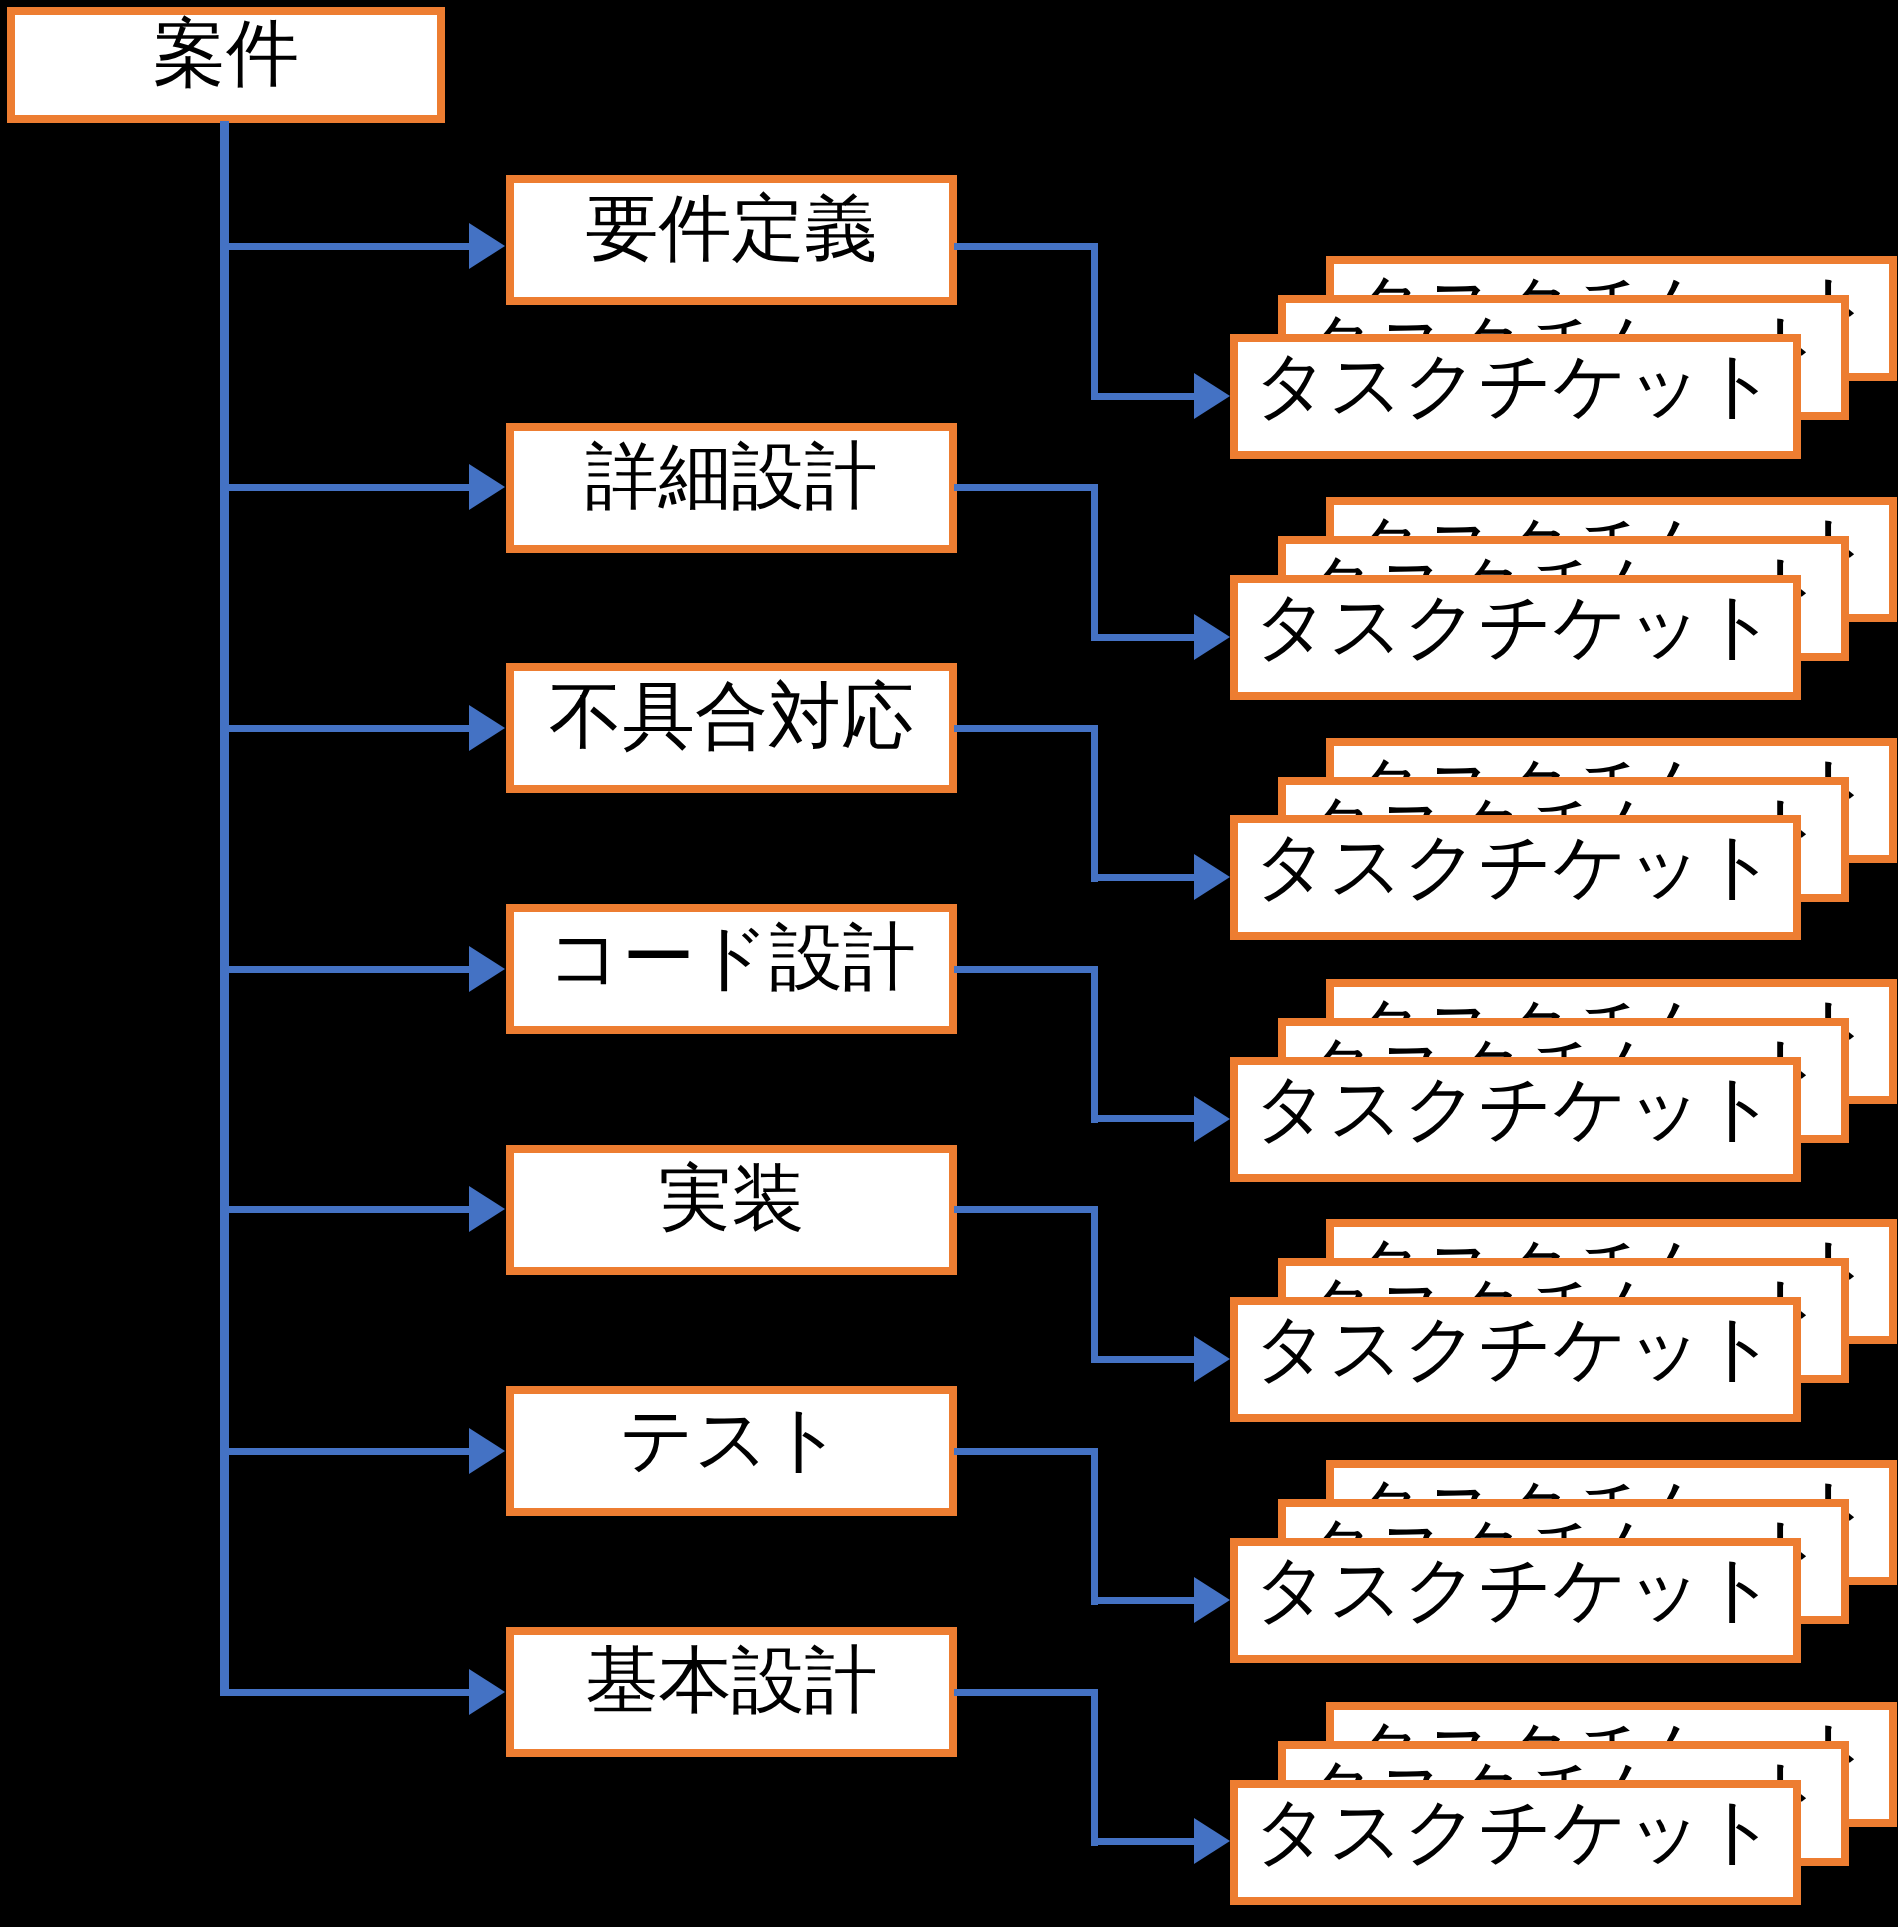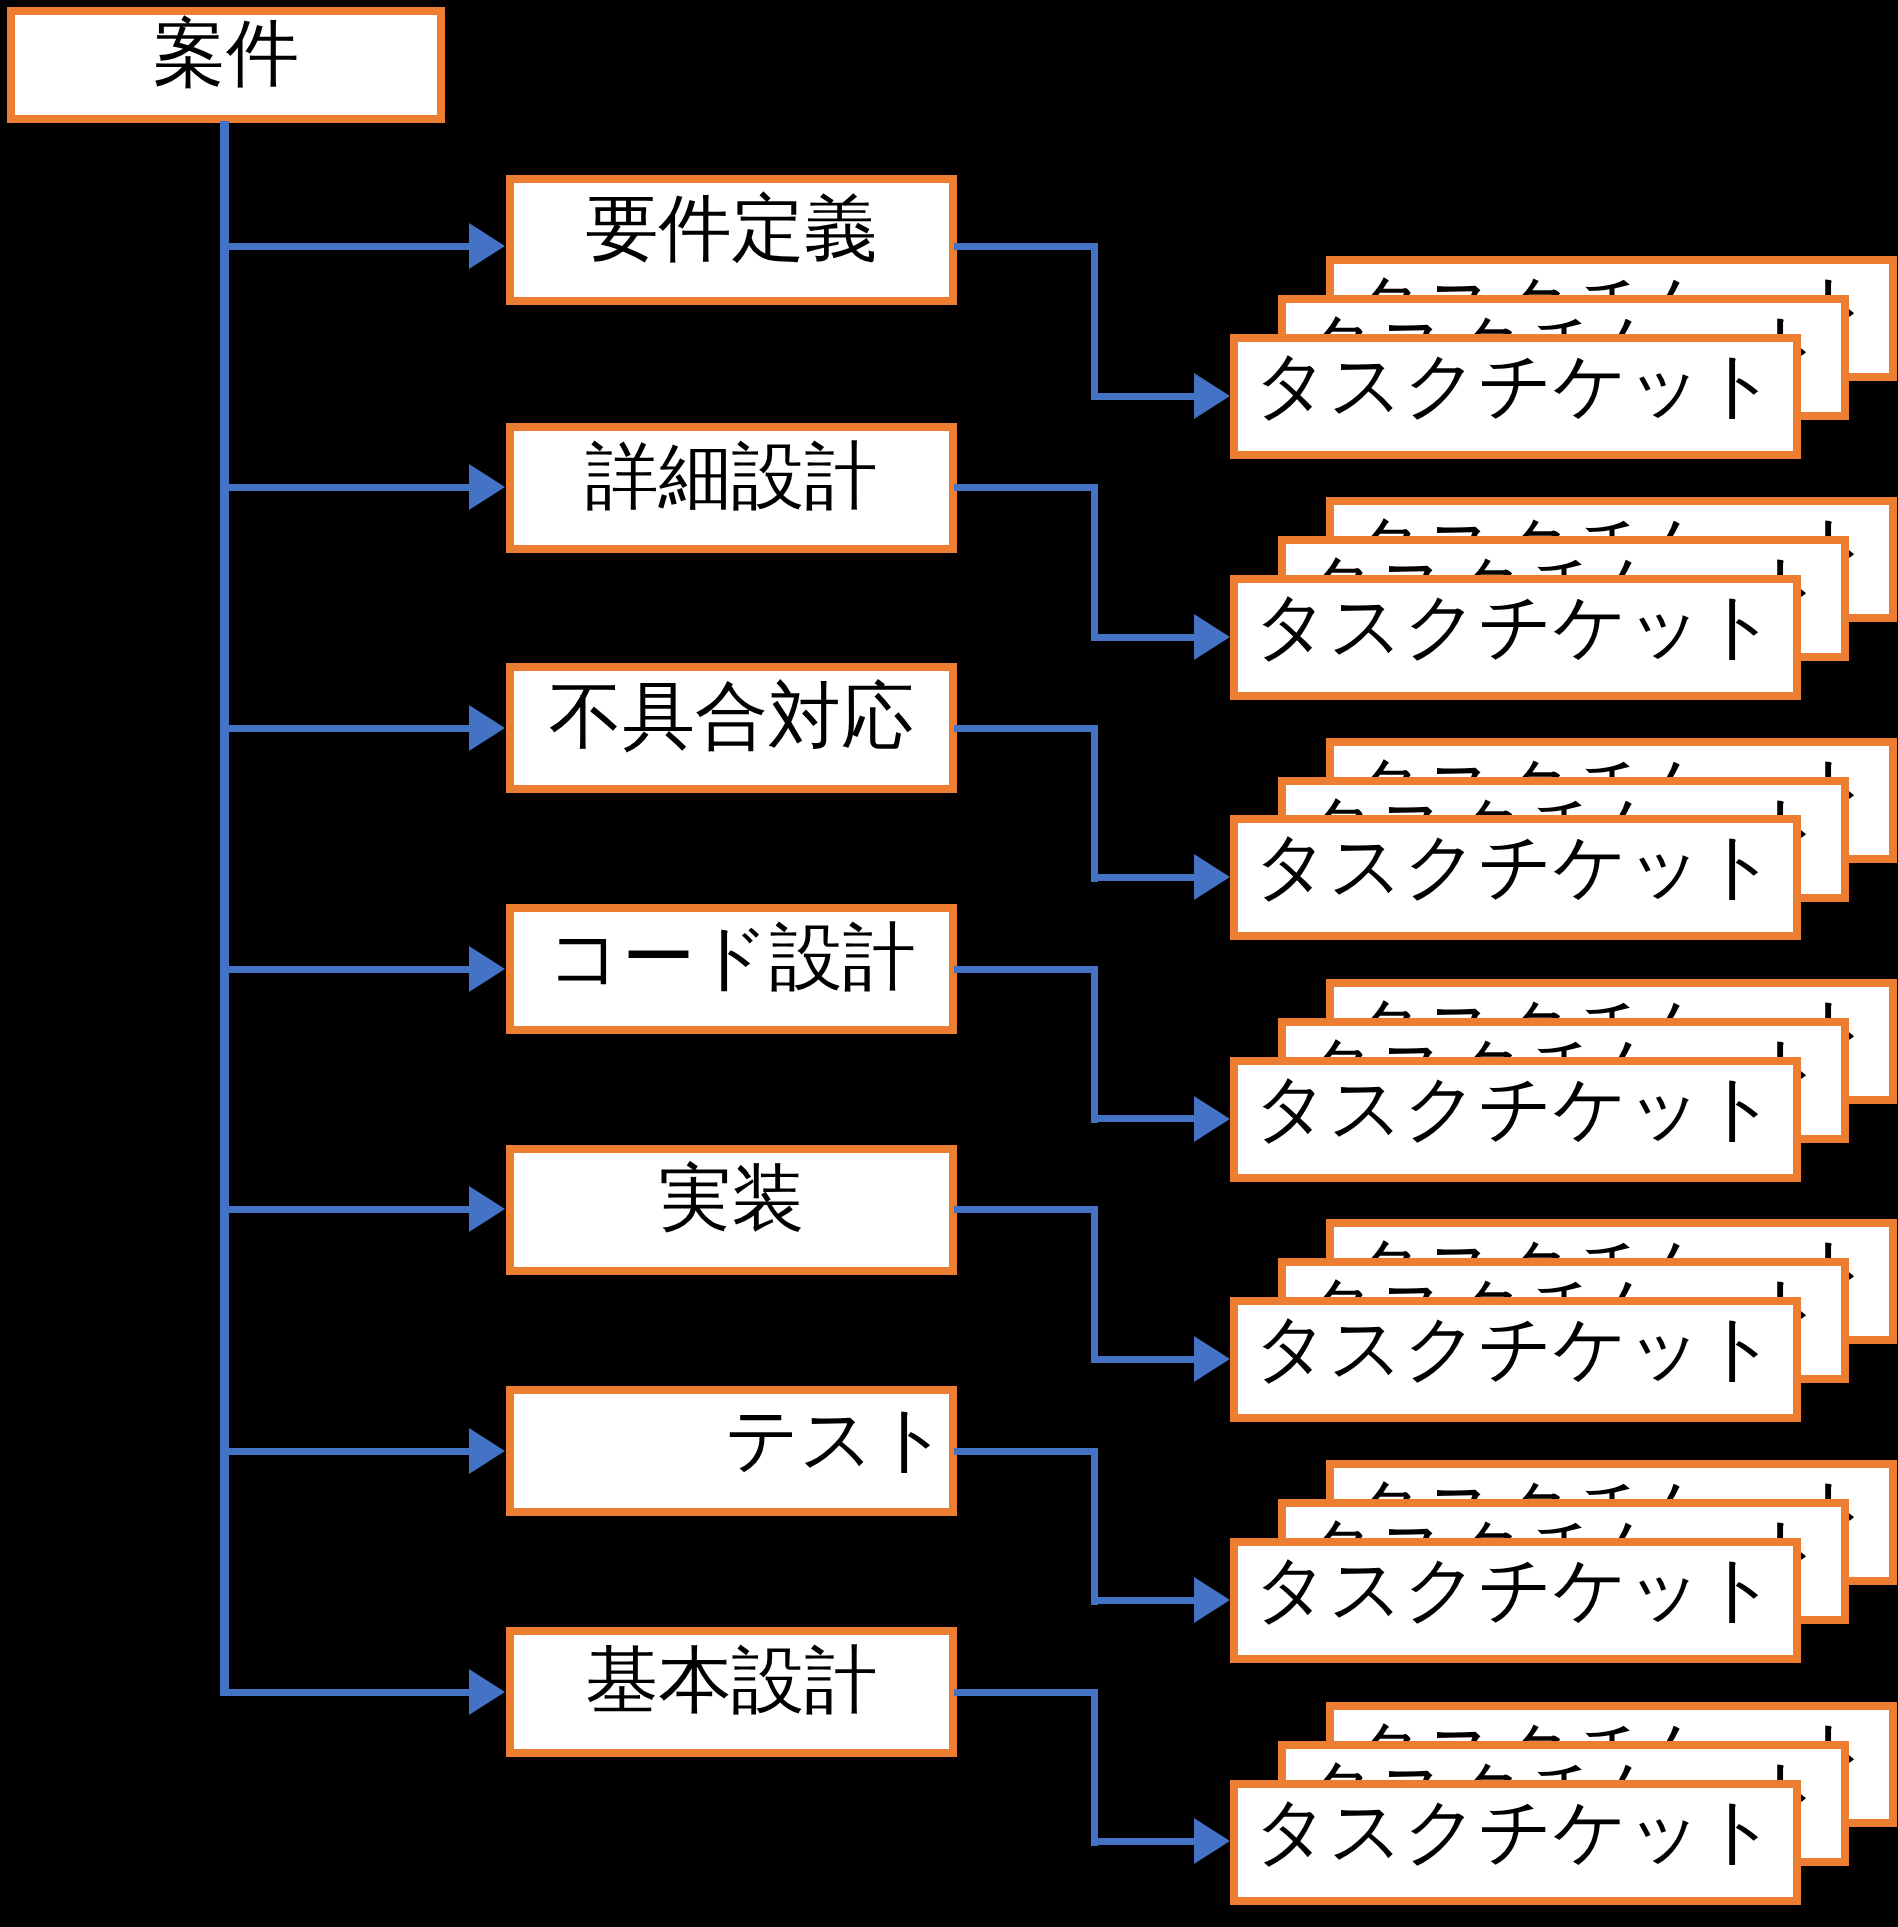--- a/index.html
+++ b/index.html
@@ -169,21 +169,21 @@
         </div>
         <div class="node ticket-node" style="left: 1230px; top: 1297px;">
           <span>タスクチケット</span>
         </div>
       </div>
     </div>
 
     <div class="row">
       <div class="line branch-line" style="left: 221px; top: 1448px; width: 249px; height: 7px;"></div>
       <div class="arrowhead branch-arrowhead" style="left: 469px; top: 1428px;"></div>
-      <div class="node phase-node" style="top: 1386px; justify-content: flex-end;">
+      <div class="node phase-node" style="top: 1386px;">
         <span class="phase-label">テスト</span>
       </div>
       <div class="line conn-h1" style="left: 954px; top: 1448px; width: 144px; height: 7px;"></div>
       <div class="line conn-v" style="left: 1091px; top: 1448px; width: 7px; height: 157px;"></div>
       <div class="line conn-h2" style="left: 1091px; top: 1597px; width: 103px; height: 7px;"></div>
       <div class="arrowhead conn-arrowhead" style="left: 1194px; top: 1577px;"></div>
       <div class="stack">
         <div class="node ticket-node" style="left: 1326px; top: 1460px;">
           <span>タスクチケット</span>
         </div>

